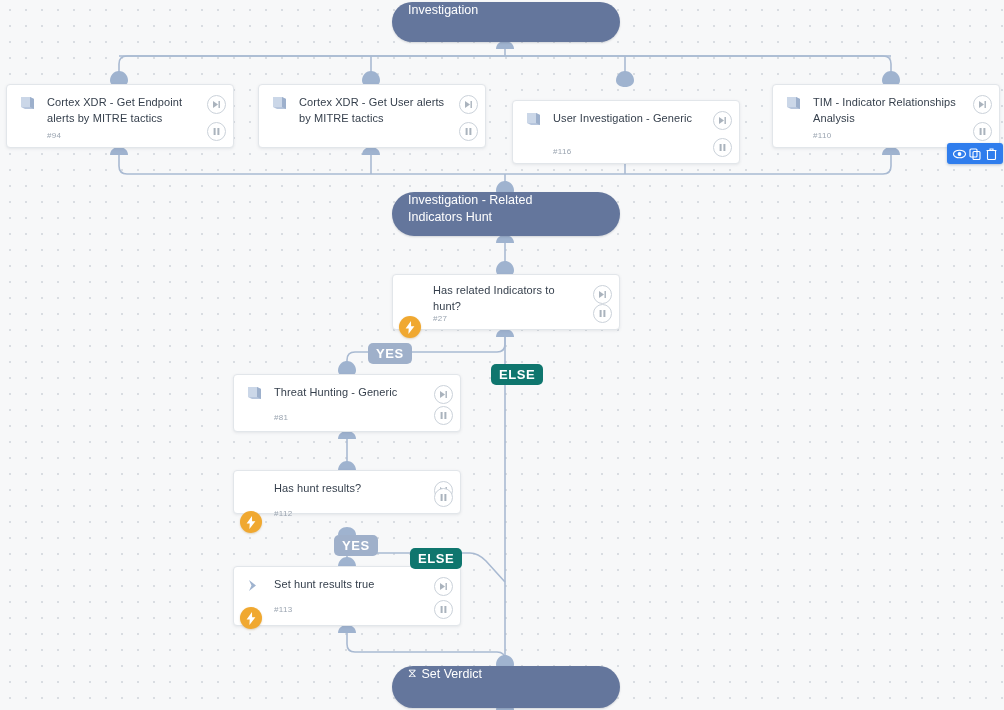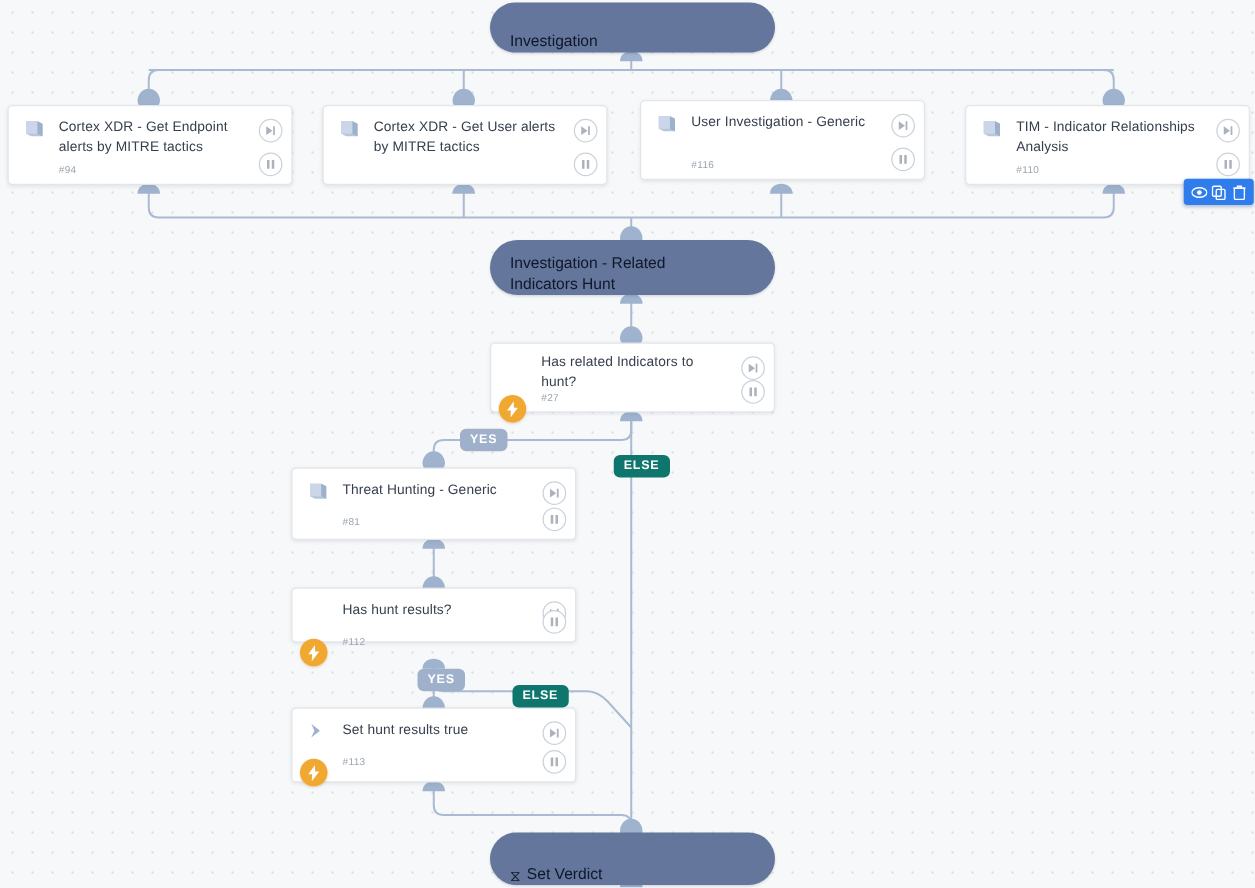--- a/index.html
+++ b/index.html
@@ -13,23 +13,23 @@
     position:relative;
   }
   #canvas{position:absolute;inset:0;}
   svg#edges{position:absolute;left:0;top:0;width:1004px;height:710px;pointer-events:none;}
 
   
   .pill{
     position:absolute;
     background:#64769c;
     border-radius:22px;
-    color:#0f172a;
+    color:#ffffff;
     font-size:12.5px;
-    display:flex;align-items:flex-end;
+    display:flex;align-items:flex-start;
     padding:0 16px;
     box-sizing:border-box;
     box-shadow:0 1px 2px rgba(40,50,70,.18);
     z-index:4;
   }
   .pill .pill-label{line-height:1.35;}
   .pill .hourglass{margin-right:5px;font-size:12px;}
 
   
   .card{
@@ -59,21 +59,21 @@
     position:absolute;right:7px;width:17px;height:17px;border-radius:50%;
     border:1px solid #cbd2da;background:#fff;
     display:flex;align-items:center;justify-content:center;
   }
   .circ.next{top:10px;}
   .circ.pause{bottom:6px;}
 
   
   .elabel{
     position:absolute;z-index:6;
-    font-size:10px;font-weight:bold;letter-spacing:.6px;
+    font-size:13px;font-weight:bold;letter-spacing:.6px;
     color:#ffffff;border-radius:5px;
     padding:4px 8px;line-height:1;
   }
   .elabel.yes{background:#9fb0ca;}
   .elabel.els{background:#0f766e;}
 
   
   .toolbar{
     position:absolute;z-index:8;
     background:#2f7ded;border-radius:3px;
@@ -223,21 +223,21 @@
         </svg>
     </span>
     <span class="circ pause">
       <svg width="9" height="9" viewBox="0 0 9 9">
           <rect x="1.6" y="1" width="2" height="7" fill="#aab3bd"></rect>
           <rect x="5.4" y="1" width="2" height="7" fill="#aab3bd"></rect>
         </svg>
     </span>
   </div>
 
-  <div class="card" style="left:512px;top:80px;width:228px;height:64px;">
+  <div class="card" style="left:512px;top:100px;width:228px;height:64px;">
     <div class="card-top">
       <span class="card-ico">
         <svg width="17" height="15" viewBox="0 0 17 15">
             <path d="M2 1h9l4 2v10H6L2 11z" fill="#b7c6dd"></path>
             <path d="M2 1h9v10H2z" fill="#cbd7e8"></path>
             <path d="M11 1l4 2v10l-4-2z" fill="#9db0cc"></path>
           </svg>
       </span>
       <span class="card-title">User Investigation - Generic</span>
     </div>

